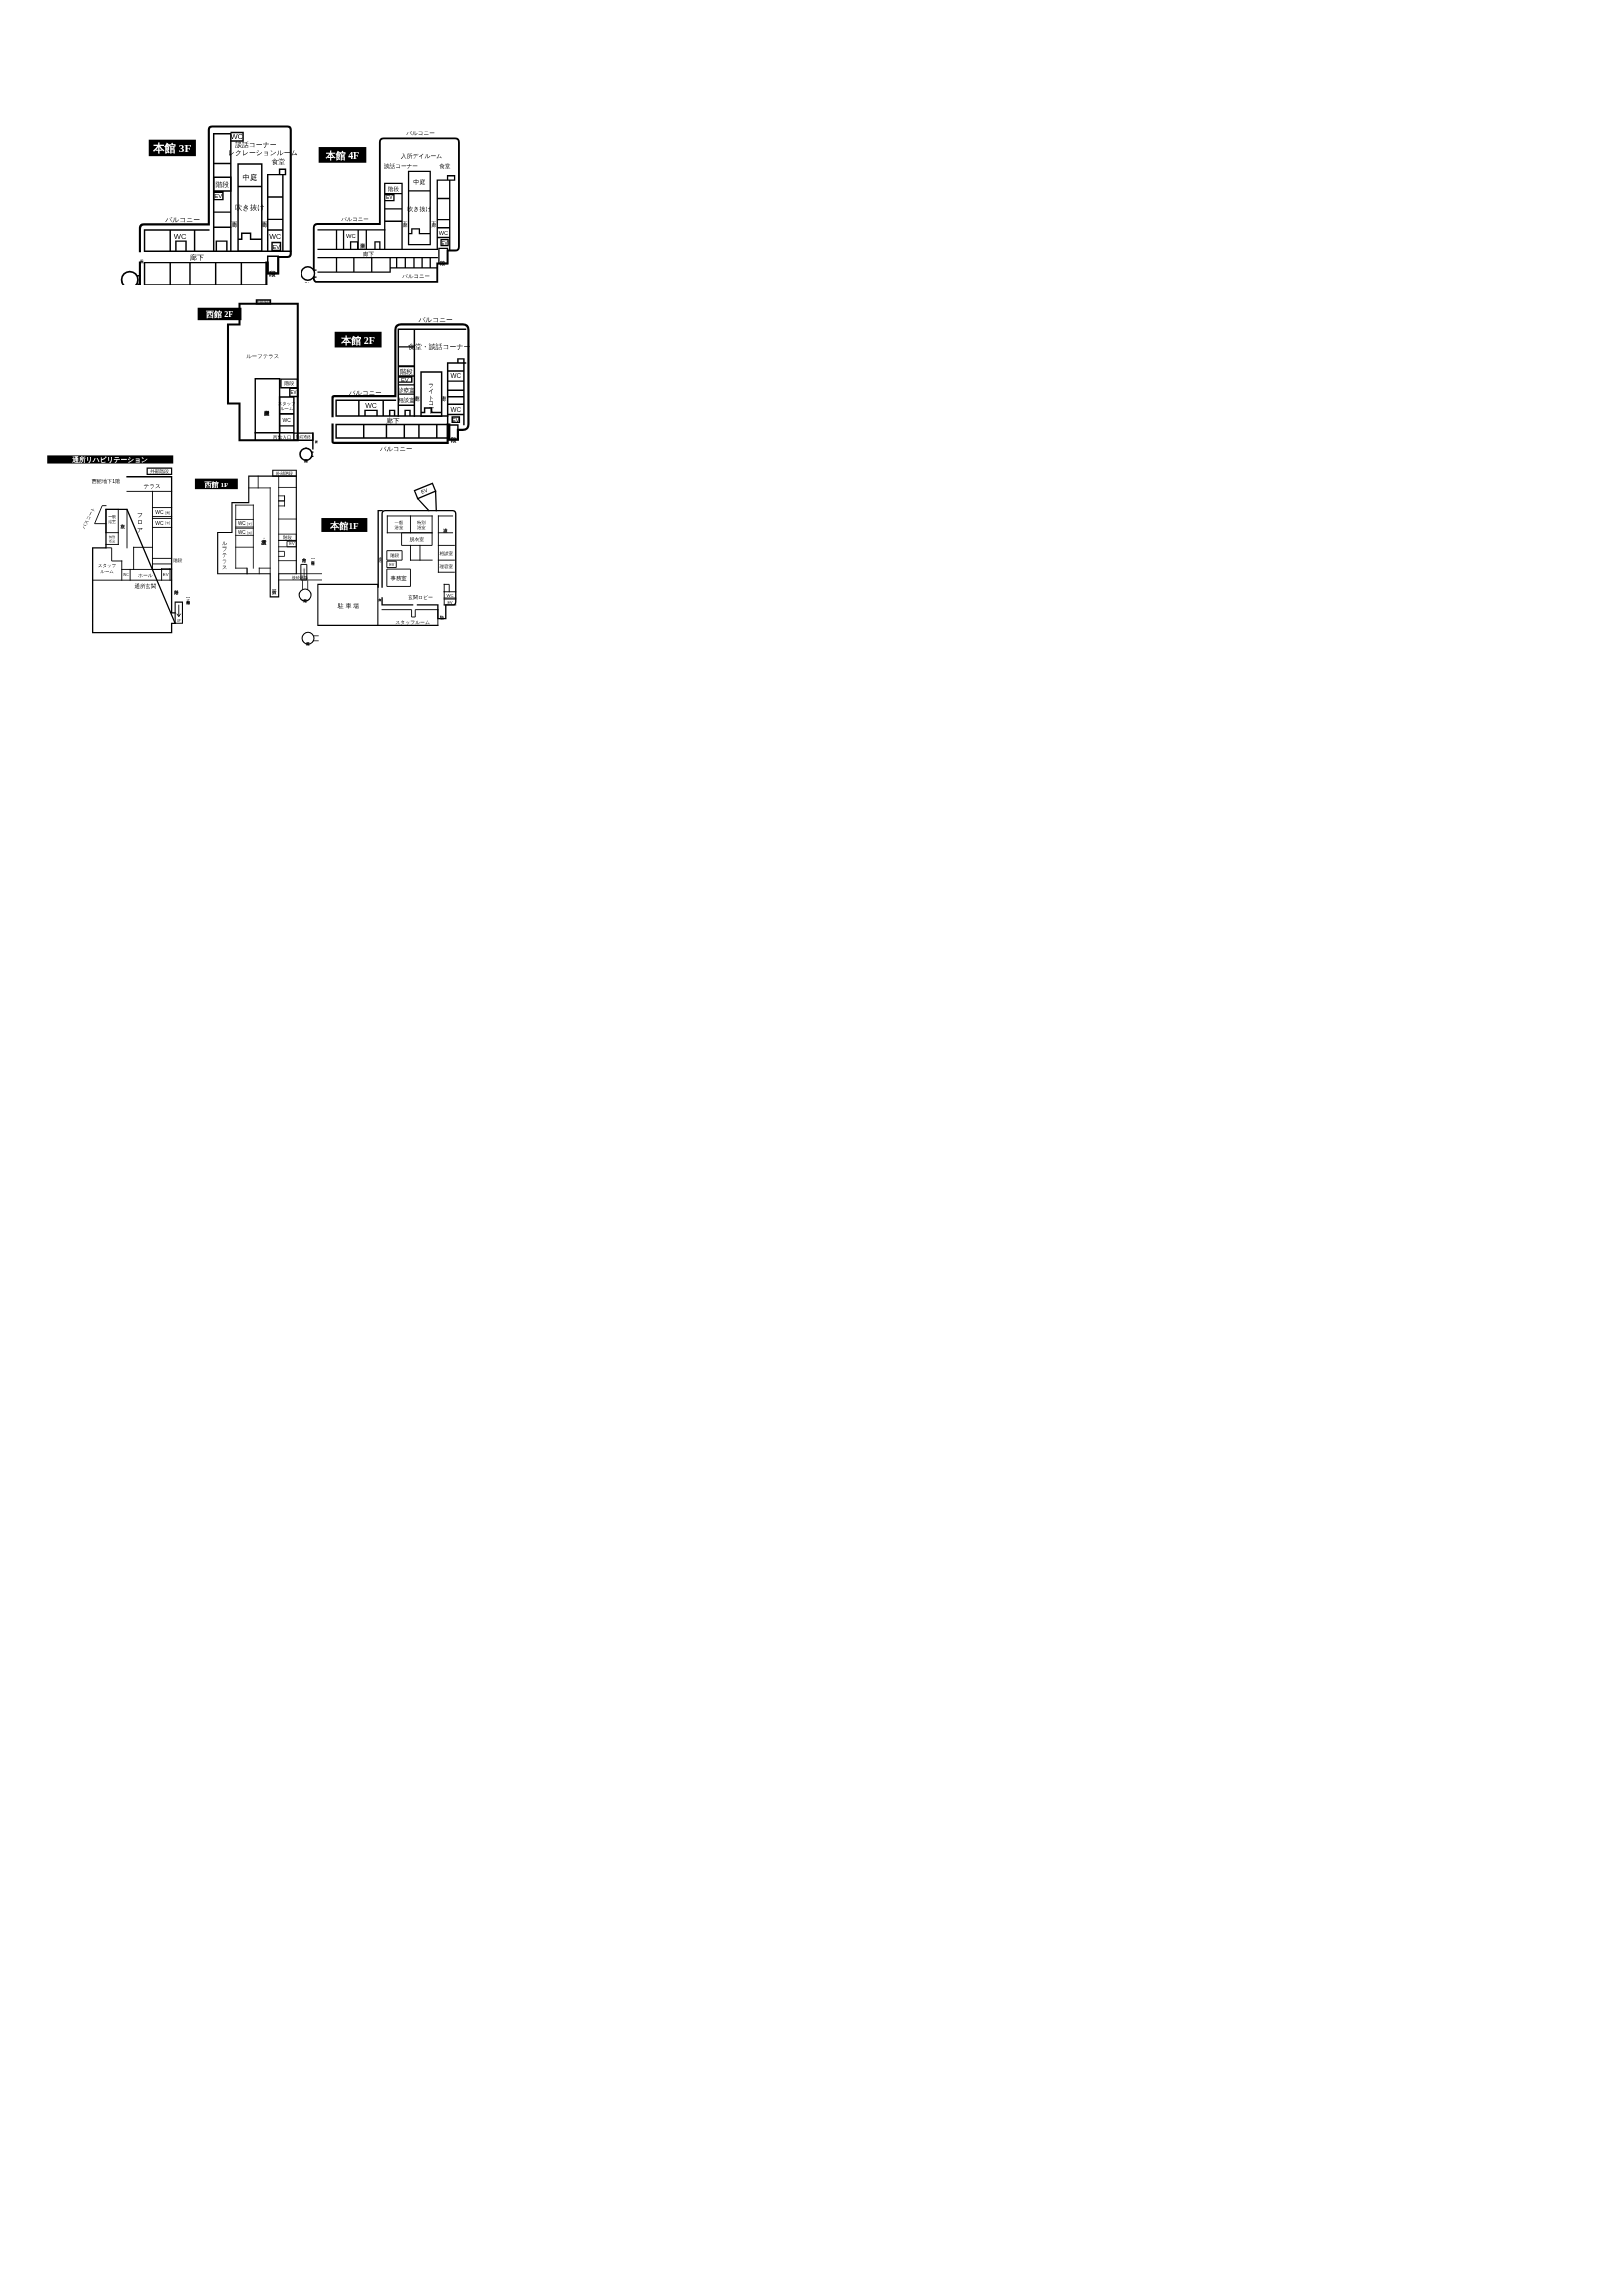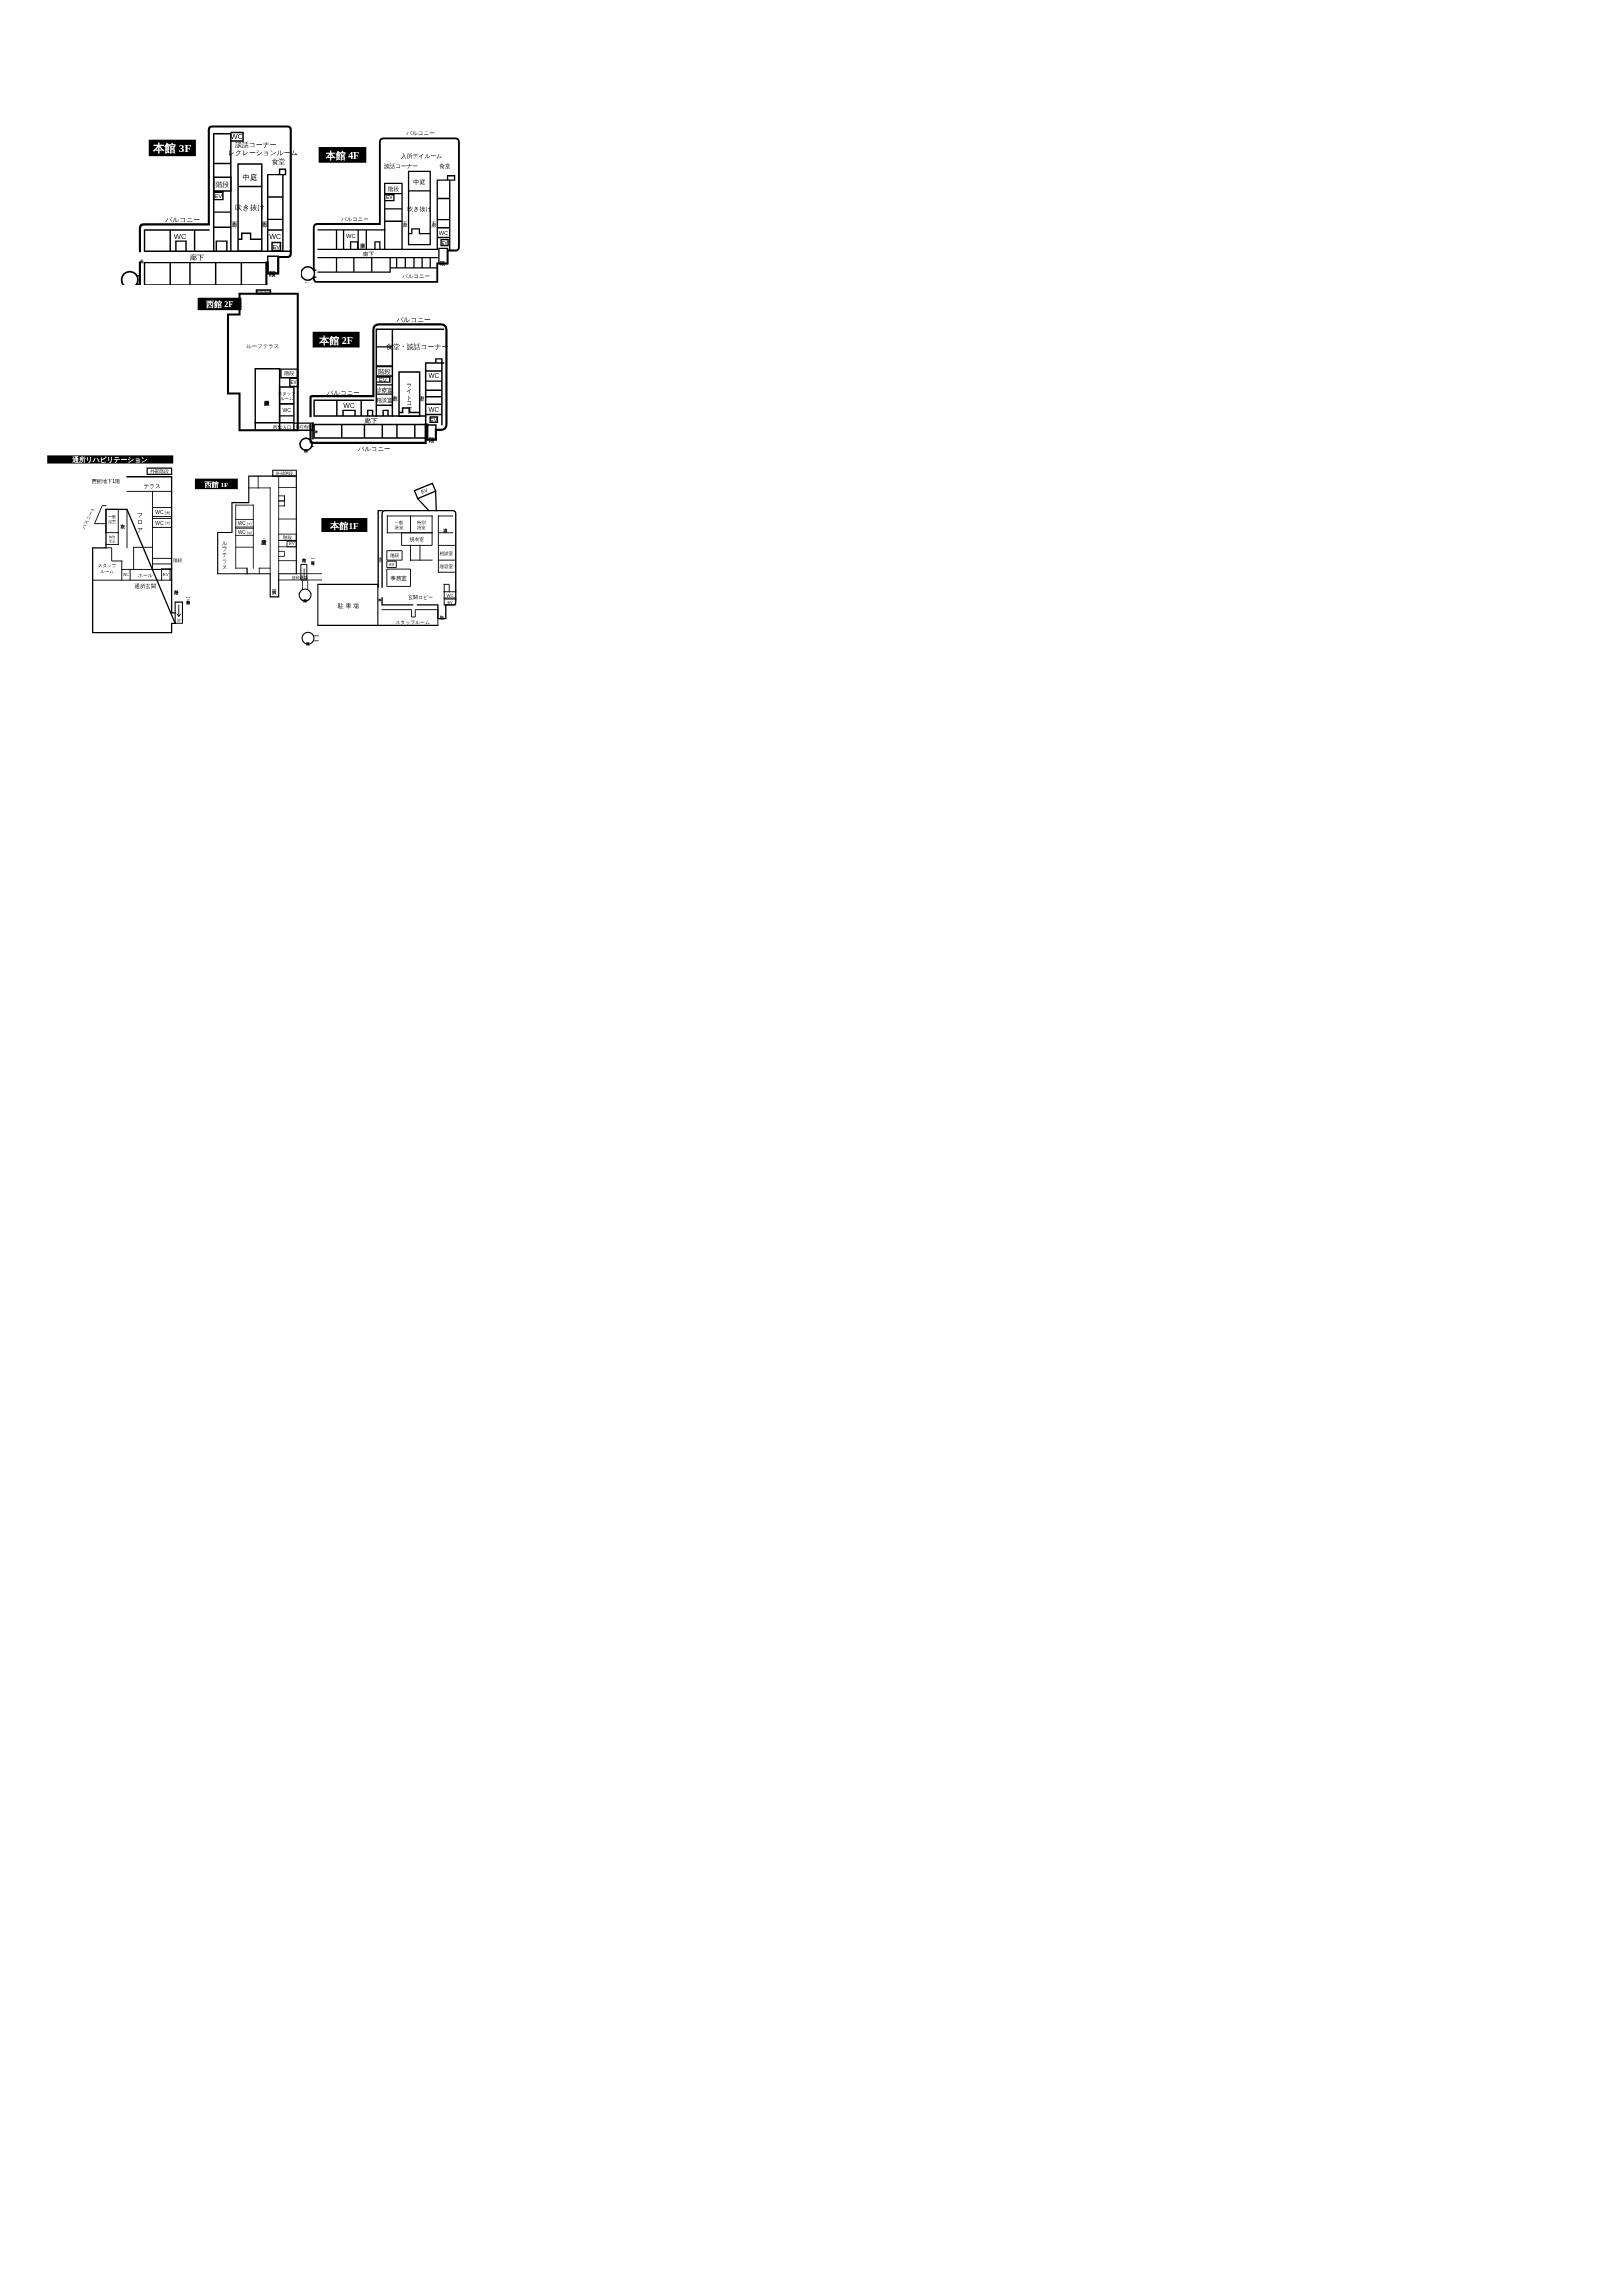--- a/index.html
+++ b/index.html
@@ -87,21 +87,21 @@
       <text x="1312" y="995" font-size="52">WC</text>
       <text x="1322" y="1085" font-size="42">EV</text>
       <text class="vt" x="1310" y="1190" font-size="48">階段</text>
       <circle class="wh" cx="60" cy="1352" r="62" stroke-width="13"></circle>
       <path stroke-width="11" d="M120,1322 H135 M120,1385 H135"></path>
       <text class="vt" x="60" y="1392" font-size="50">外部階段</text>
       <text x="1060" y="1392" font-size="50">バルコニー</text>
     </svg>
   </div>
 
-  <div class="sec" style="left:194px;top:288px;width:129px;height:172px;">
+  <div class="sec" style="left:194px;top:298px;width:129px;height:172px;">
     <svg viewBox="0 0 2370 3180">
       <g>
         <path stroke-width="38" d="M834,105 H1911 V2631 H834 V1950 H621 V489 H834 Z"></path>
         <path stroke-width="30" d="M1149,36 H1404 V105 H1149 Z"></path>
         <path stroke-width="26" d="M1125,1494 H1575 M1125,1494 V2631 M1575,1494 V2631"></path>
         <path stroke-width="26" d="M1599,1500 H1905 V1659 H1599 Z M1764,1671 H1911 V1821 H1764 Z M1575,1830 H1839 V2139 H1575 Z M1575,2145 H1839 V2364 H1575 Z M1575,2364 H1839 V2490 H1575 Z M1125,2490 H1839"></path>
         <path stroke-width="26" d="M1839,2499 H2190 V2631 H1839 Z"></path>
         <path stroke-width="26" d="M2190,2499 V2790 M2064,2778 V2790"></path>
         <path stroke-width="22" d="M2160,2850 H2190 M2160,2928 H2190"></path>
       </g>
@@ -116,21 +116,21 @@
       <text x="1707" y="2290" font-size="92">WC</text>
       <text class="vt" x="1350" y="1990" font-size="95">機能訓練室</text>
       <text x="1626" y="2600" font-size="86">西館入口</text>
       <text x="2013" y="2595" font-size="70">接続通路</text>
       <text class="vt" x="2247" y="2585" font-size="50">本館入口</text>
       <circle class="wh" cx="2064" cy="2889" r="111" stroke-width="30"></circle>
       <text class="vt" x="2064" y="2930" font-size="66">外部階段</text>
     </svg>
   </div>
 
-  <div class="sec" style="left:306px;top:316px;width:151px;height:153px;text-decoration:underline;">
+  <div class="sec" style="left:328px;top:316px;width:151px;height:153px;text-decoration:underline;">
     <svg viewBox="0 0 2790 2820">
       <g>
         <path stroke-width="40" d="M84,1506 Q84,1476 114,1476 H1245 V255 Q1245,150 1350,150 H2490 Q2595,150 2595,255 V1995 Q2595,2100 2490,2100 H2400 V2280 H2241 V2001 H2211 V2340 H114 Q84,2340 84,2310 V2001 M84,1845 V1506"></path>
         <path stroke-width="27" d="M150,1554 H1245 M570,1554 V1845 M1020,1554 V1845 M684,1845 V1740 H906 V1845 M1140,1845 V1740 H1230 V1845 M1425,1845 V1740 H1515 V1845 M150,1845 H2211 M150,2001 H2211 M150,2250 H2211 M660,2001 V2250 M1080,2001 V2250 M1410,2001 V2250 M1680,2001 V2250 M2010,2001 V2250 M150,1554 V1845 M150,2001 V2250"></path>
         <path stroke-width="27" d="M1299,240 H2541 M1299,240 V1845 M1596,240 V1845 M1299,567 H1596 M1299,921 H1596 M1299,930 H1596 V1107 H1299 Z M1299,1125 H1548 V1218 H1299 Z M1299,1269 H1596 M1299,1440 H1596 M1299,1647 H1596"></path>
         <path stroke-width="27" d="M1719,1032 H2100 V1851 H1719 Z M1719,1779 H1785 V1695 H1914 V1779 H2100"></path>
         <path stroke-width="27" d="M2211,864 H2541 M2211,864 V2001 M2511,864 V2001 M2400,789 H2511 V864 M2400,789 V864 M2211,1014 H2511 M2211,1200 H2511 M2211,1368 H2511 M2211,1488 H2511 M2211,1629 H2511 M2211,1815 H2511 M2295,1863 H2427 V1962 H2295 Z"></path>
         <path stroke-width="27" d="M2241,2010 H2400 V2280 H2241 Z"></path>
       </g>
       <rect class="ttl" x="123" y="288" width="867" height="290"></rect>

